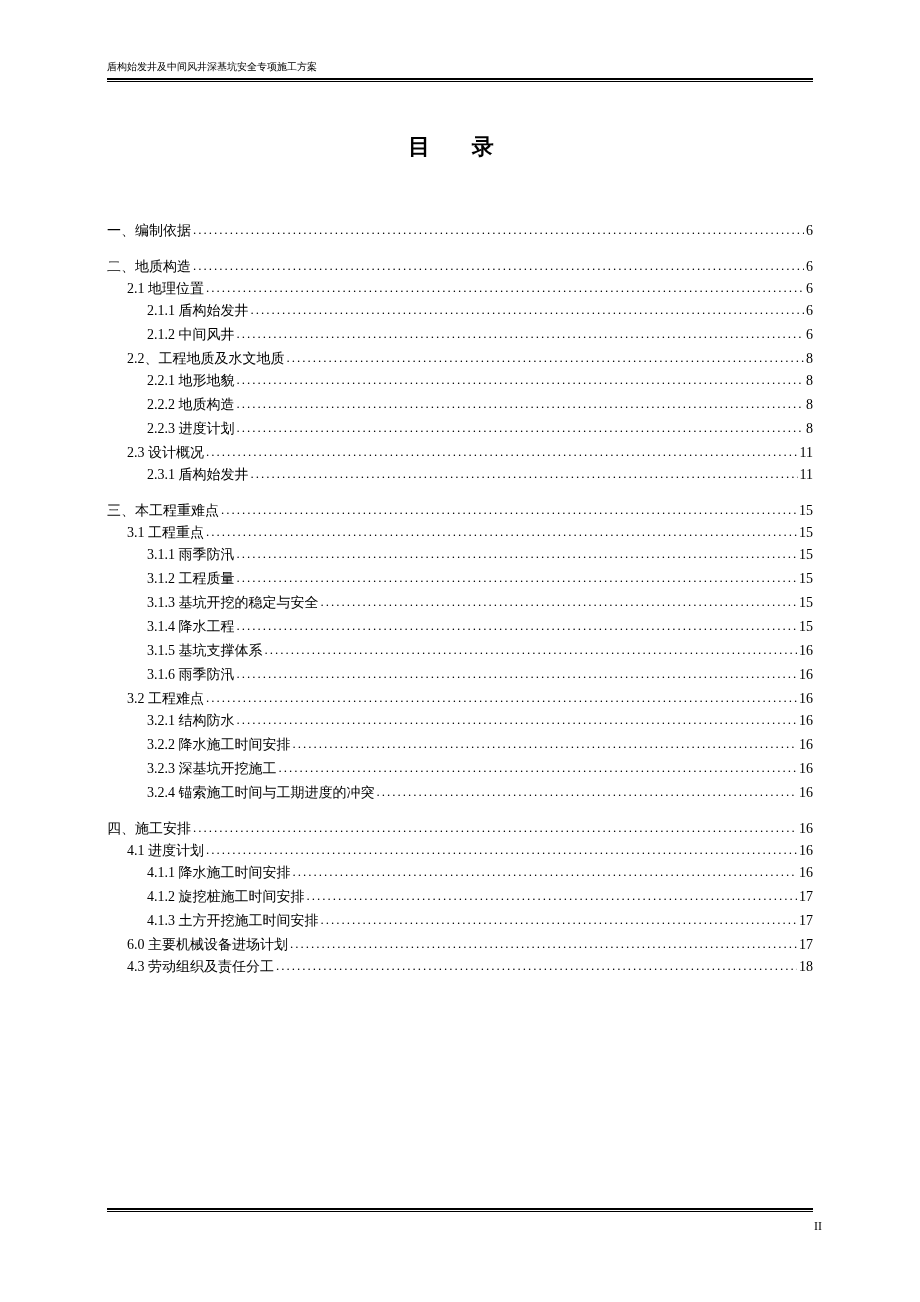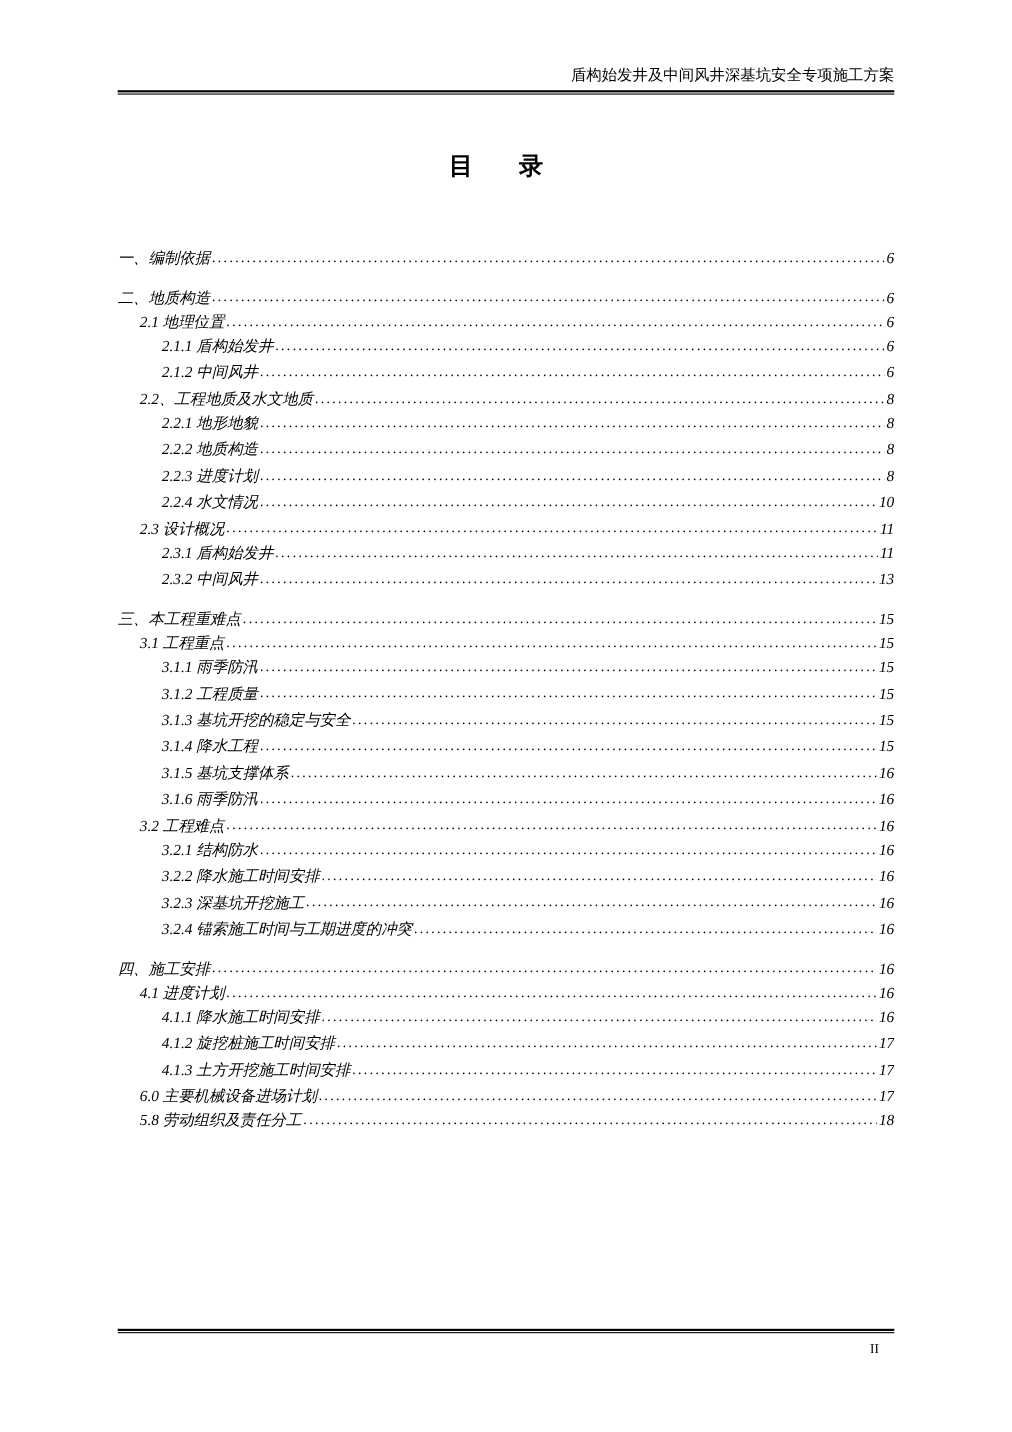--- a/index.html
+++ b/index.html
@@ -10,42 +10,41 @@
     body {
       font-family: "SimSun", "宋体", serif;
       background: #fff;
       width: 920px;
       height: 1302px;
       padding: 60px 107px 40px 107px;
       position: relative;
       color: #000;
     }
     .header {
-      text-align: right;
-      font-size: 14px;
+      text-align: left;
+      font-size: 10px;
       margin-bottom: 4px;
       letter-spacing: 0;
     }
     .header-line {
       border-top: 2px solid #000;
       border-bottom: 1px solid #000;
       height: 4px;
       margin-bottom: 50px;
     }
     .title {
       text-align: center;
       font-size: 22px;
       font-family: "SimSun", "宋体", serif;
       font-weight: bold;
       letter-spacing: 18px;
       margin-bottom: 60px;
     }
     .toc {
       font-size: 14px;
-      font-style: italic;
     }
     .toc-entry {
       display: flex;
       align-items: baseline;
       white-space: nowrap;
       overflow: hidden;
     }
     .toc-text {
       flex-shrink: 0;
     }
@@ -87,21 +86,21 @@
       bottom: 90px;
       left: 107px;
       right: 107px;
       border-top: 2px solid #000;
       border-bottom: 1px solid #000;
       height: 4px;
     }
     .page-number {
       position: absolute;
       bottom: 68px;
-      right: 121px;
+      right: 98px;
       font-size: 12px;
       font-family: "Times New Roman", serif;
     }
   </style>
 </head>
 <body>
 
 <div class="header">盾构始发井及中间风井深基坑安全专项施工方案</div>
 <div class="header-line"></div>
 
@@ -146,40 +145,30 @@
     <div class="toc-entry level-3">
       <span class="toc-text">2.2.2 地质构造</span>
       <span class="toc-dots"></span>
       <span class="toc-page">8</span>
     </div>
     <div class="toc-entry level-3">
       <span class="toc-text">2.2.3 进度计划</span>
       <span class="toc-dots"></span>
       <span class="toc-page">8</span>
     </div>
-    <div class="toc-entry level-3">
-      <span class="toc-text">2.2.4 水文情况</span>
-      <span class="toc-dots"></span>
-      <span class="toc-page">10</span>
-    </div>
     <div class="toc-entry level-2">
       <span class="toc-text">2.3 设计概况</span>
       <span class="toc-dots"></span>
       <span class="toc-page">11</span>
     </div>
     <div class="toc-entry level-3">
       <span class="toc-text">2.3.1 盾构始发井</span>
       <span class="toc-dots"></span>
       <span class="toc-page">11</span>
     </div>
-    <div class="toc-entry level-3">
-      <span class="toc-text">2.3.2 中间风井</span>
-      <span class="toc-dots"></span>
-      <span class="toc-page">13</span>
-    </div>
     <div class="toc-entry level-1">
       <span class="toc-text">三、本工程重难点</span>
       <span class="toc-dots"></span>
       <span class="toc-page">15</span>
     </div>
     <div class="toc-entry level-2">
       <span class="toc-text">3.1 工程重点</span>
       <span class="toc-dots"></span>
       <span class="toc-page">15</span>
     </div>
@@ -262,20 +251,20 @@
       <span class="toc-text">4.1.3 土方开挖施工时间安排</span>
       <span class="toc-dots"></span>
       <span class="toc-page">17</span>
     </div>
     <div class="toc-entry level-2">
       <span class="toc-text">6.0 主要机械设备进场计划</span>
       <span class="toc-dots"></span>
       <span class="toc-page">17</span>
     </div>
     <div class="toc-entry level-2">
-      <span class="toc-text">5.8 劳动组织及责任分工</span>
+      <span class="toc-text">4.3 劳动组织及责任分工</span>
       <span class="toc-dots"></span>
       <span class="toc-page">18</span>
     </div>
   </div>
 
 <div class="footer-line"></div>
 <div class="page-number">II</div>
 
 </body></html>

